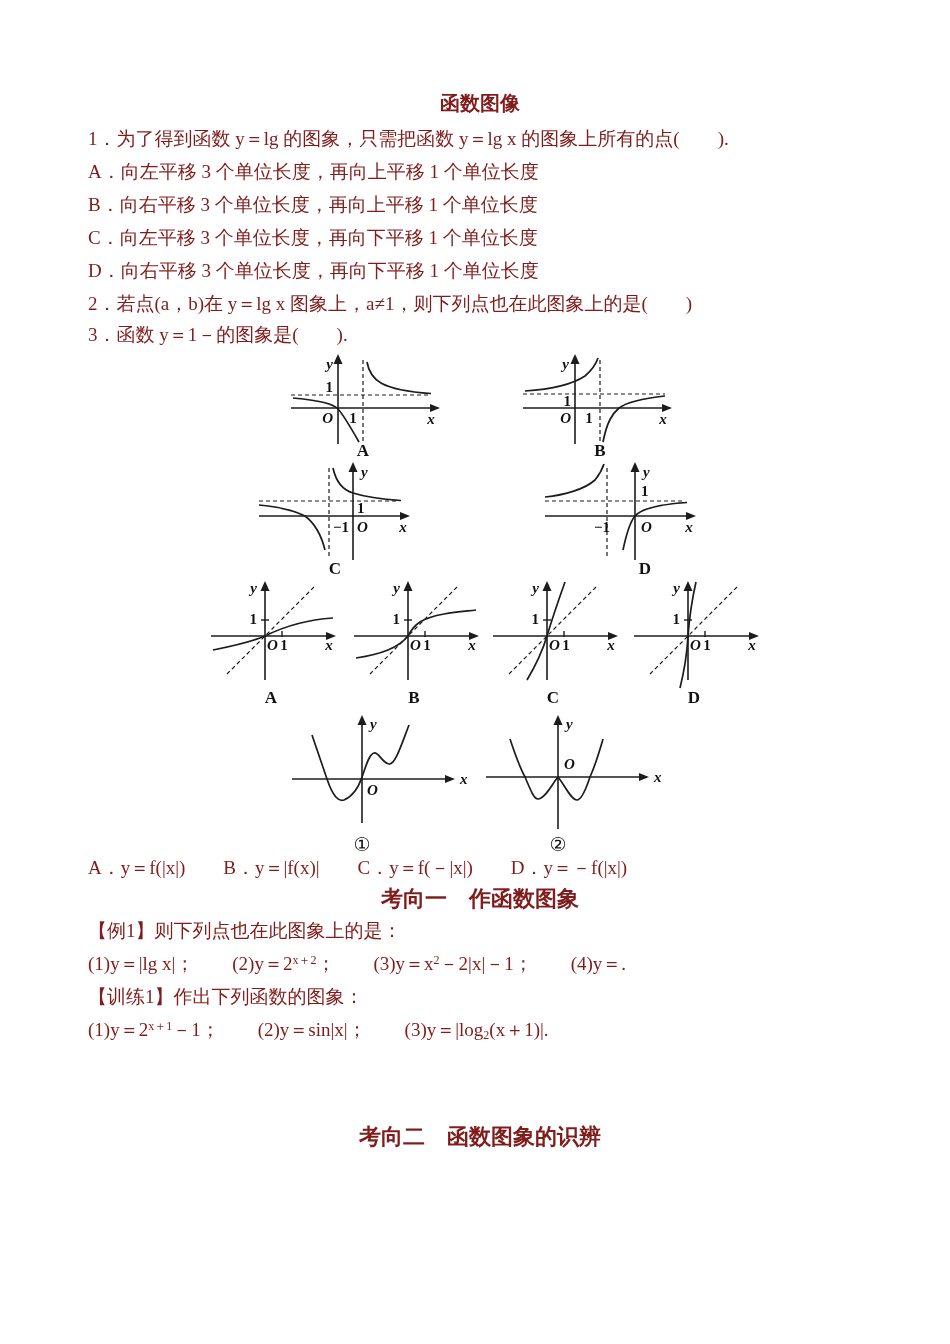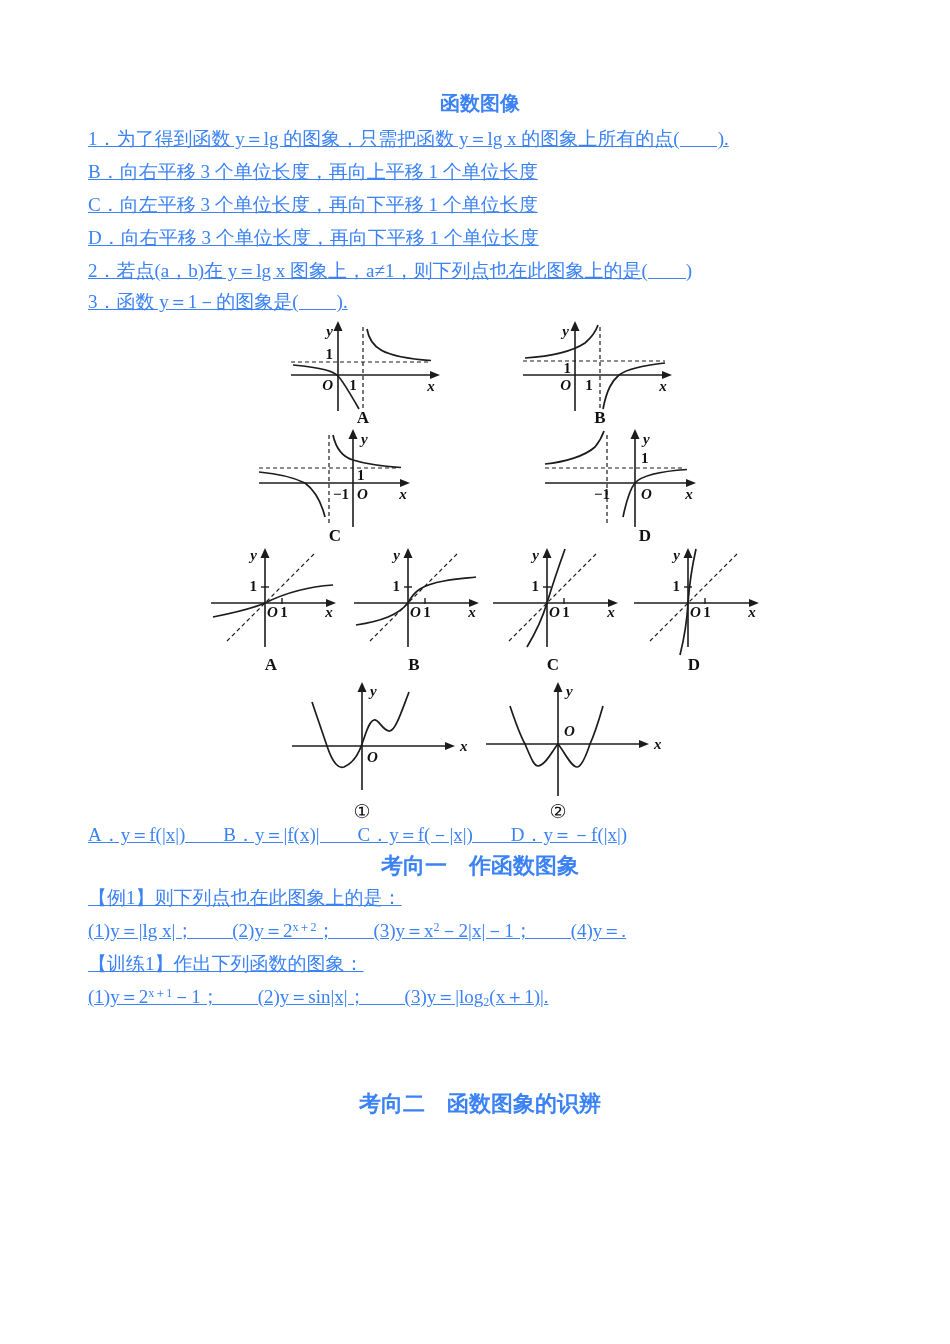--- a/index.html
+++ b/index.html
@@ -1,29 +1,29 @@
 <!DOCTYPE html>
 <html><head>
 <meta charset="utf-8">
 <style>
   html,body{margin:0;padding:0;background:#e8e8e8;}
   .page{
-    position:relative;width:950px;height:1344px;background:#ffffff;color:#3b82f6;
+    position:relative;width:950px;height:1344px;background:#ffffff;color:#7f1d1d;
     font-family:"Liberation Serif","DejaVu Serif",serif;
     box-sizing:border-box;padding:90px 78px 0 88px;overflow:hidden;
   }
   .title{
     text-align:center;font-weight:bold;font-size:20px;height:32px;line-height:26px;
     font-family:"Liberation Sans","DejaVu Sans",sans-serif;
   }
   .heading{
     text-align:center;font-weight:bold;font-size:22px;height:30px;line-height:30px;
     font-family:"Liberation Sans","DejaVu Sans",sans-serif;
   }
-  .line{font-size:19px;height:33px;line-height:33px;white-space:pre;text-decoration:underline;}
+  .line{font-size:19px;height:33px;line-height:33px;white-space:pre;}
   .q3line{height:30px;line-height:30px;}
   sup{font-size:12px;vertical-align:6px;line-height:0;}
   sub{font-size:12px;vertical-align:-3px;line-height:0;}
   .g-row{position:relative;}
   .g{position:absolute;top:0;}
   svg text{font-family:"Liberation Serif","DejaVu Serif",serif;font-size:15px;font-weight:bold;fill:#111;}
   svg text.it{font-style:italic;}
   svg text.lbl{font-size:17px;}
   svg text.circ{font-size:19px;font-weight:normal;}
   .ax{stroke:#1c1c1c;stroke-width:1.6;fill:none;}
@@ -33,20 +33,21 @@
   .ah{fill:#1c1c1c;stroke:none;}
 </style>
 </head>
 <body>
 
 <div class="page">
 
   <div class="title">函数图像</div>
 
   <div class="line">1．为了得到函数 y＝lg 的图象，只需把函数 y＝lg x 的图象上所有的点(　　).</div>
+  <div class="line">A．向左平移 3 个单位长度，再向上平移 1 个单位长度</div>
   <div class="line">B．向右平移 3 个单位长度，再向上平移 1 个单位长度</div>
   <div class="line">C．向左平移 3 个单位长度，再向下平移 1 个单位长度</div>
   <div class="line">D．向右平移 3 个单位长度，再向下平移 1 个单位长度</div>
 
   <div class="line">2．若点(a，b)在 y＝lg x 图象上，a≠1，则下列点也在此图象上的是(　　)</div>
 
   <div class="line q3line">3．函数 y＝1－的图象是(　　).</div>
 
   <div class="g-row" style="height:108px">
     <div class="g" style="left:195px">

